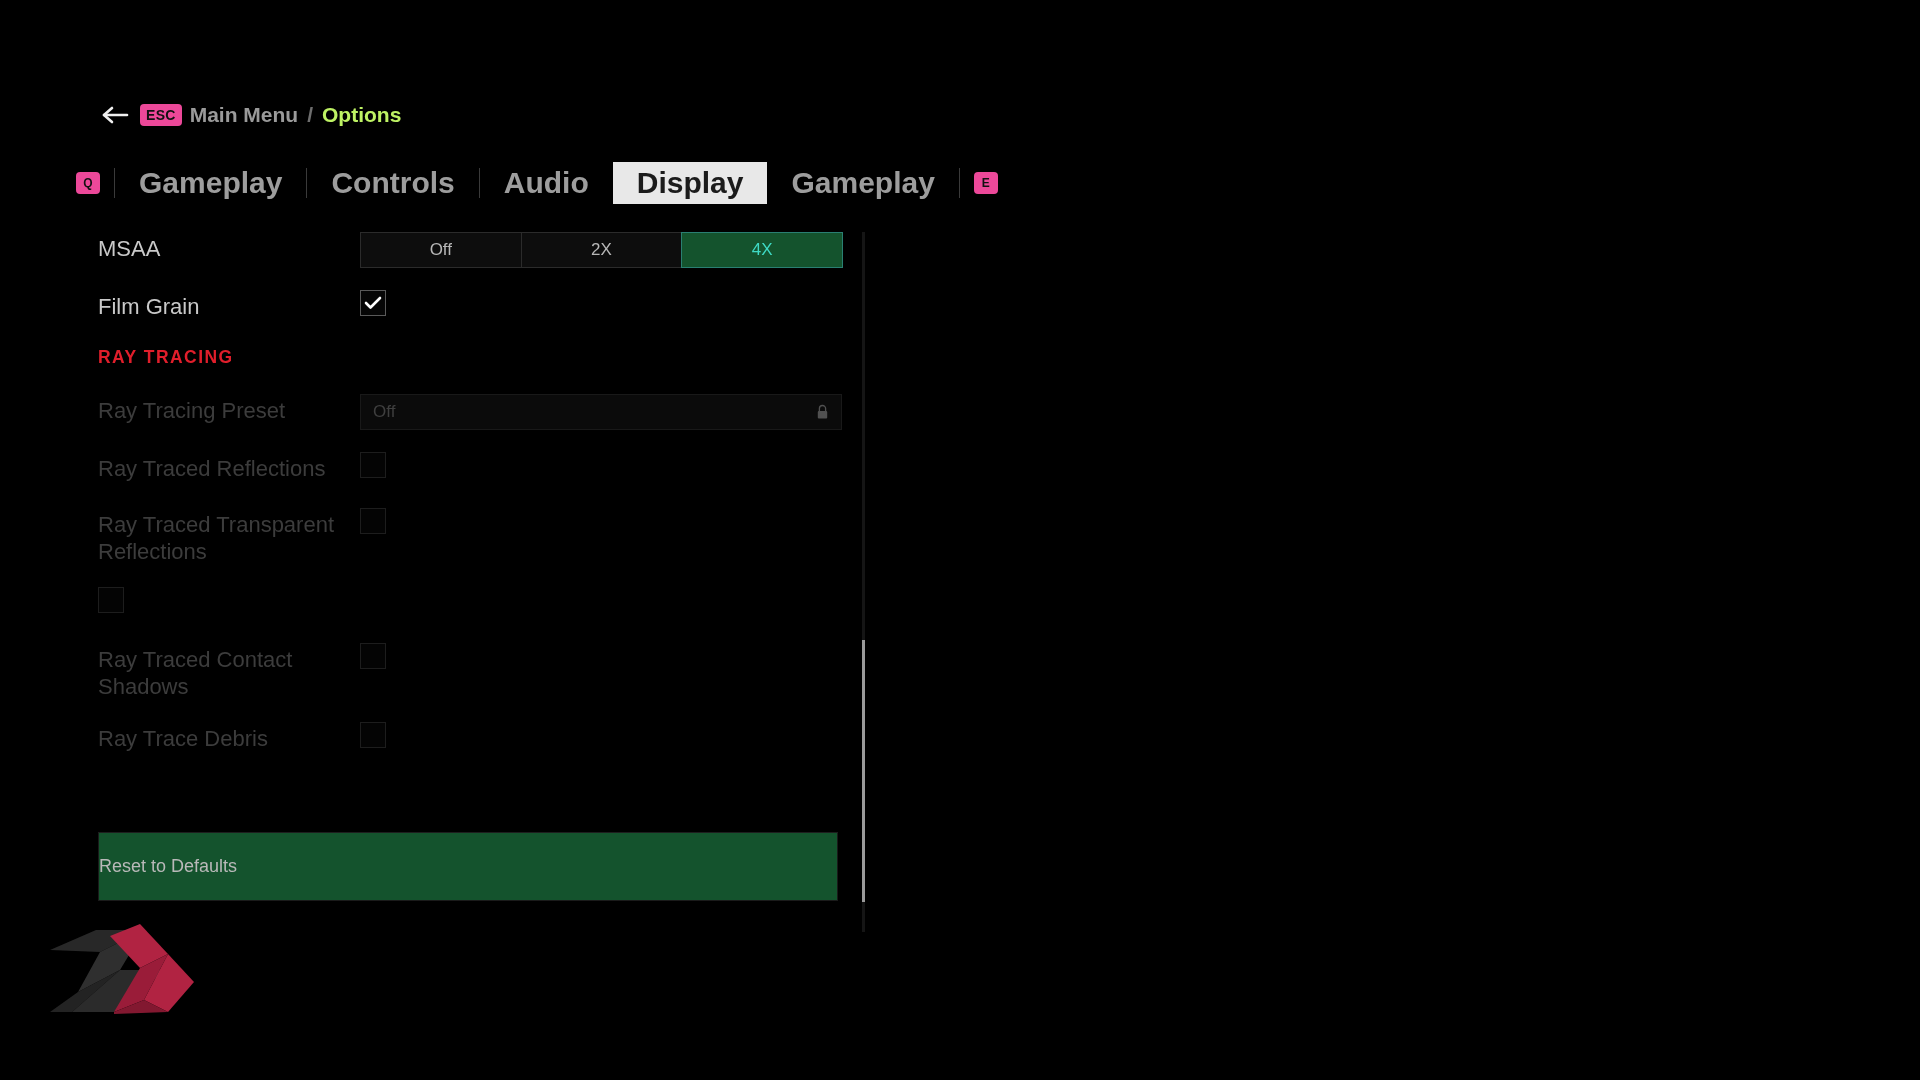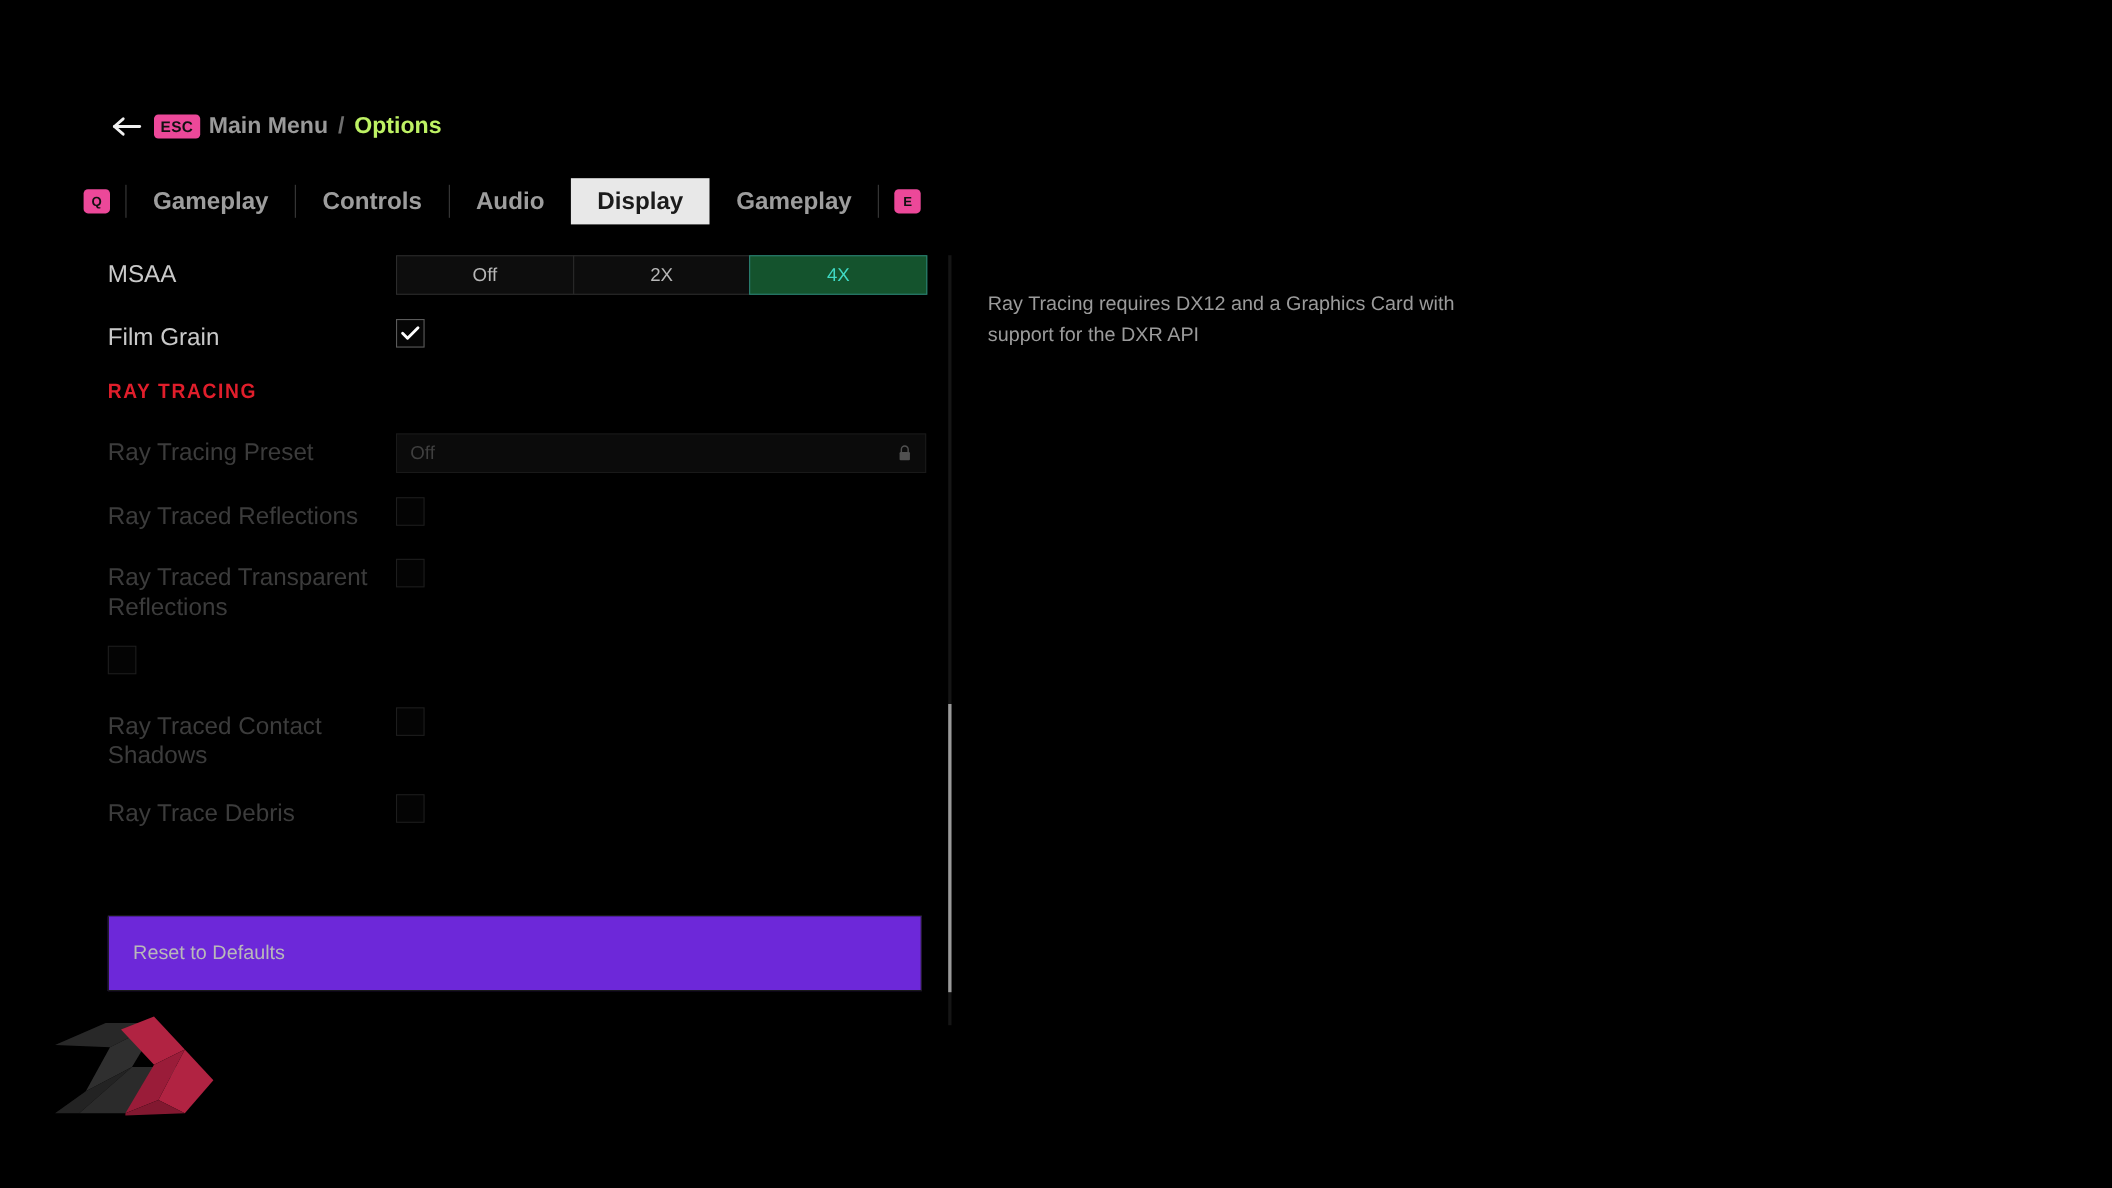--- a/index.html
+++ b/index.html
@@ -72,21 +72,21 @@
     font-size:12px;
     width:24px; height:22px;
     margin:0 14px;
   }
   .tab-divider {
     width:1px; height:30px;
     background:#3a3a3a;
   }
   .tab {
     color:#9d9d9d;
-    font-size:22px;
+    font-size:30px;
     font-weight:bold;
     padding:8px 24px;
     line-height:26px;
     white-space:nowrap;
   }
   .tab.active {
     background:#e8e8e8;
     color:#1b1b1b;
   }
 
@@ -186,24 +186,23 @@
   #reset-wrap {
     position:absolute;
     left:98px; top:600px;
     width:740px;
     border-top:1px solid #1e1e1e;
   }
   #reset-btn {
     height:68px;
     display:flex;
     align-items:center;
-    padding-left:22px;
     color:#b9b9b9;
     font-size:18px;
-    background:#6d28d9;
+    background:#14532d;
     border-left:1px solid #1a1a1a;
     border-right:1px solid #1a1a1a;
     border-bottom:1px solid #1a1a1a;
   }
 
   
   #scroll-track {
     position:absolute;
     left:862px; top:0;
     width:3px; height:700px;
@@ -350,23 +349,20 @@
     </div>
 
     <div id="reset-wrap">
       <div id="reset-btn">Reset to Defaults</div>
     </div>
 
     <div id="scroll-track">
       <div id="scroll-thumb"></div>
     </div>
 
-    <div id="help-panel">
-      <div id="help-text">Ray Tracing requires DX12 and a Graphics Card with support for the DXR API</div>
-    </div>
 
   </div>
 
   <div id="watermark">
     <svg width="150" height="110" viewBox="0 0 150 110">
       <g opacity="0.85">
         <polygon points="2,42 48,22 96,22 52,44" fill="#343434"></polygon>
         <polygon points="52,44 96,22 72,62 30,84" fill="#3d3d3d"></polygon>
         <polygon points="30,84 72,62 24,104 2,104" fill="#2e2e2e"></polygon>
         <polygon points="24,104 72,62 118,62 66,104" fill="#383838"></polygon>

